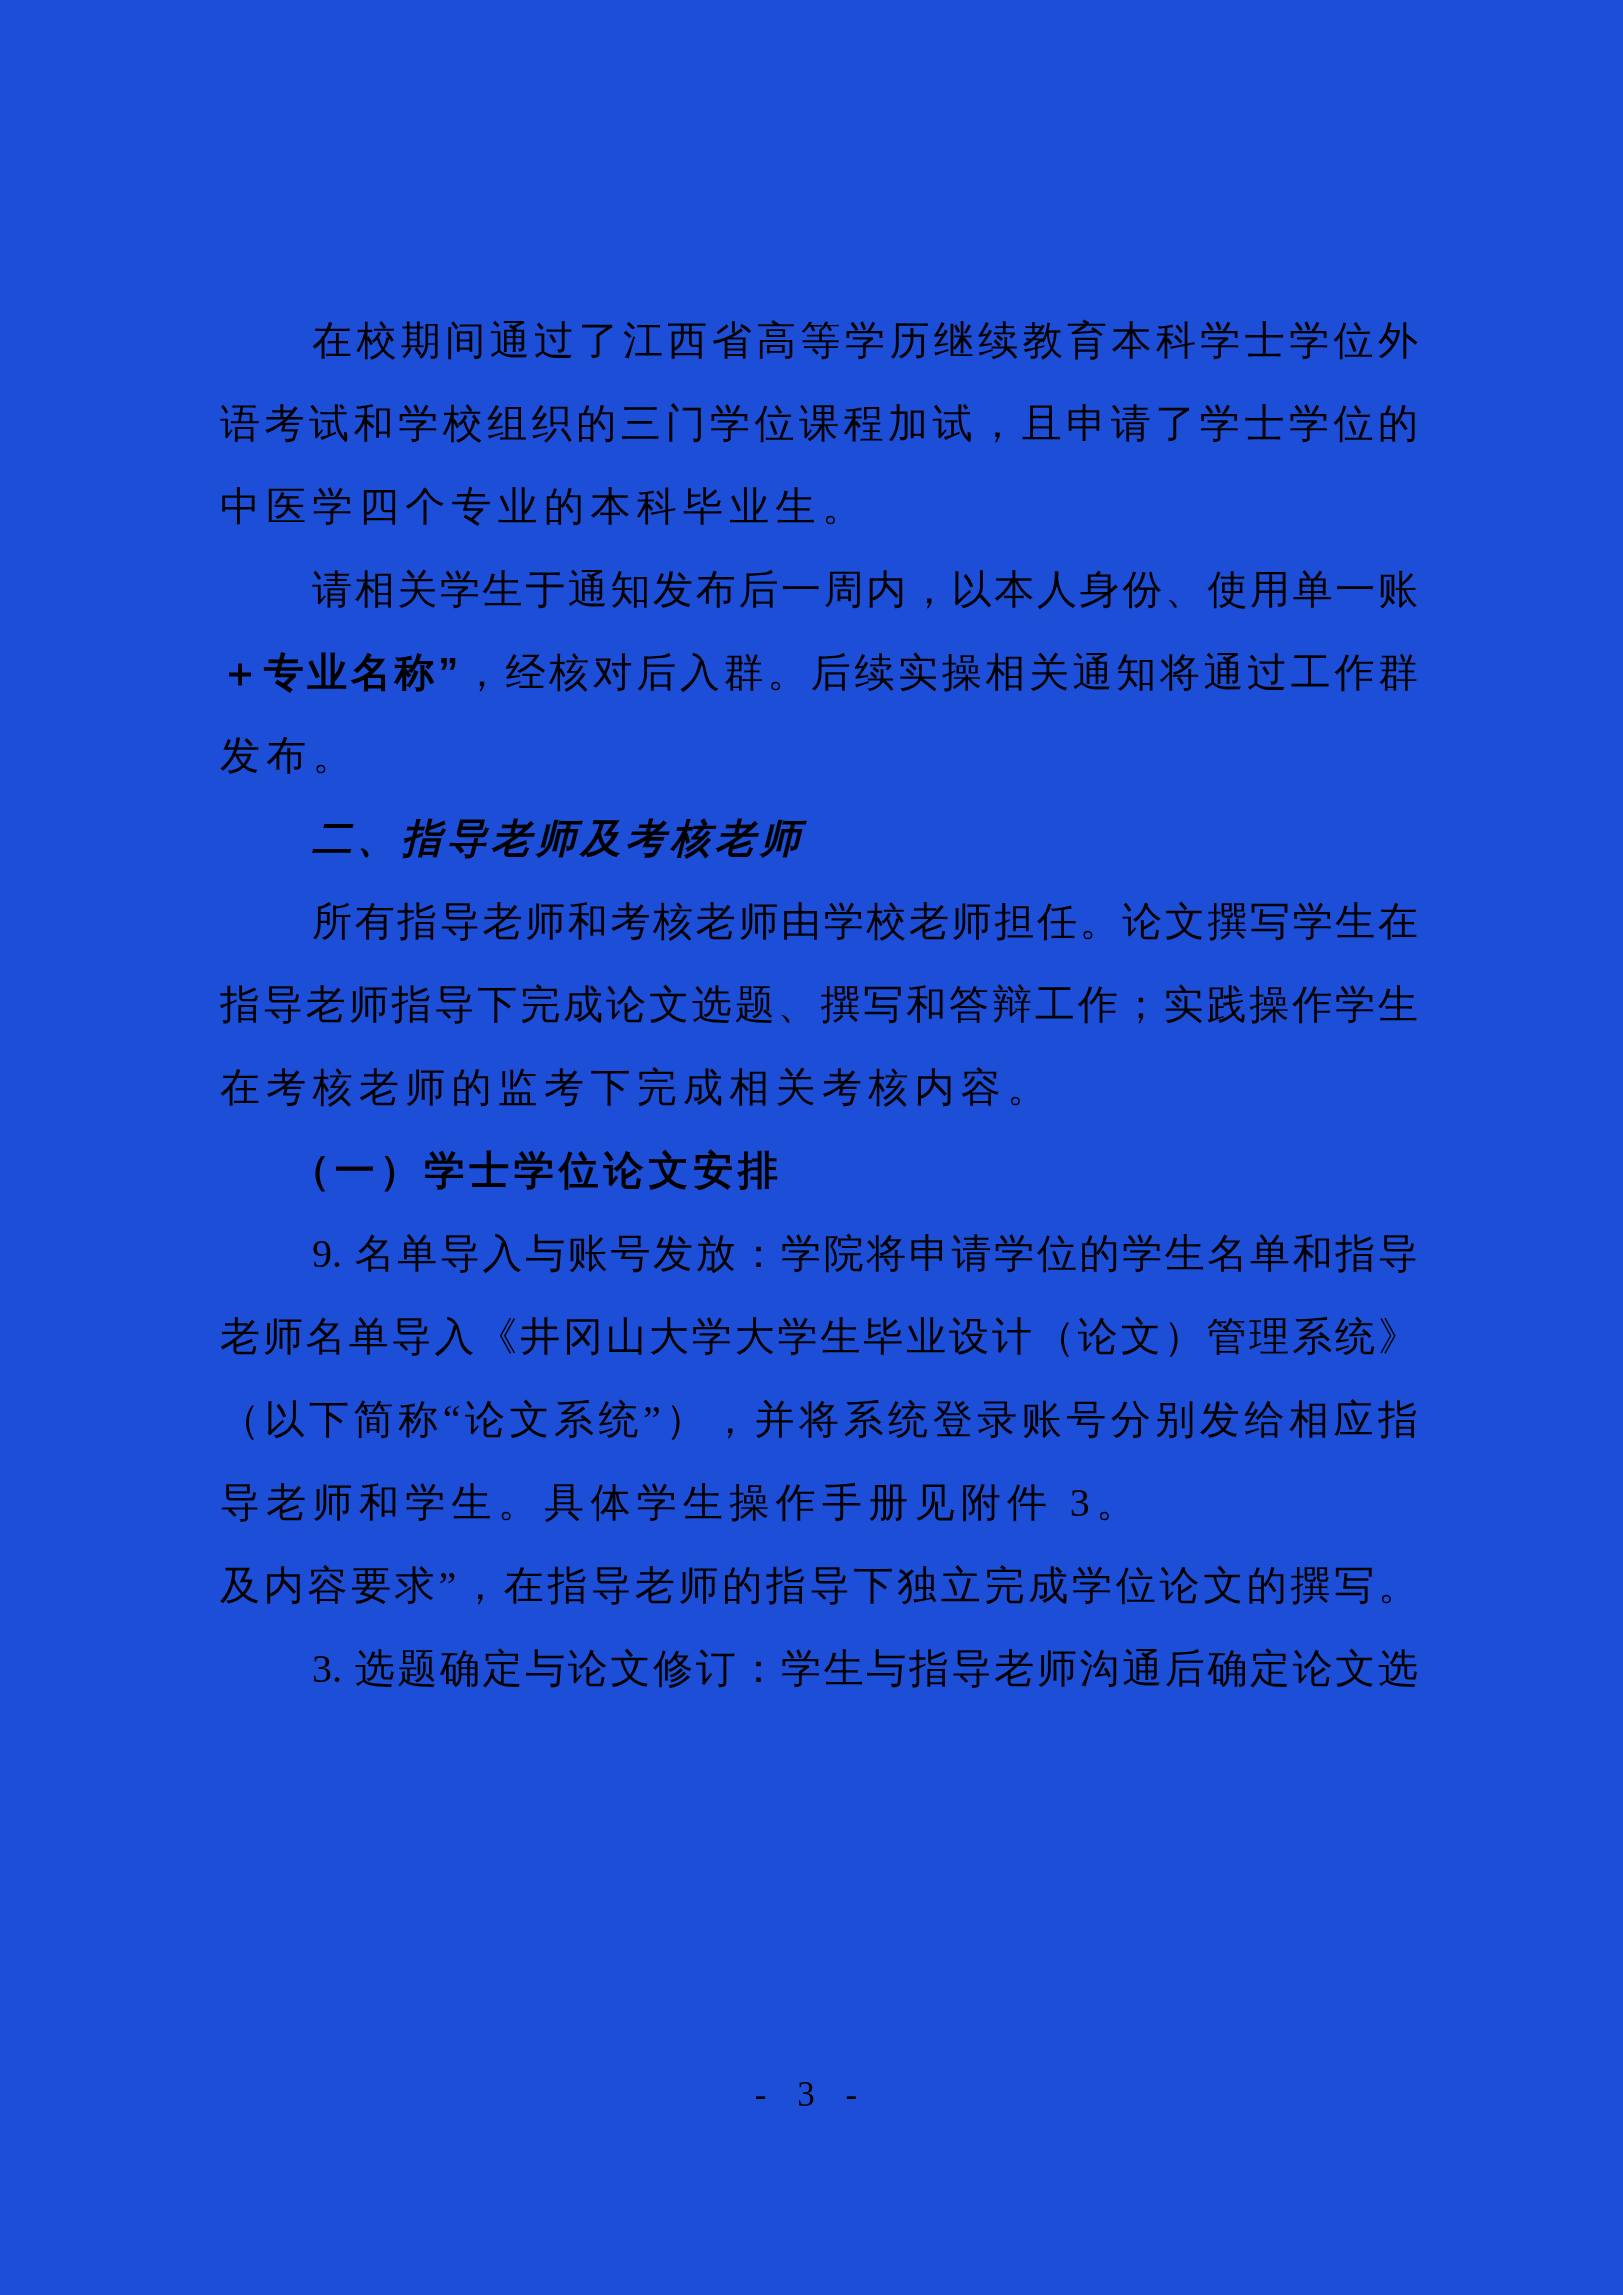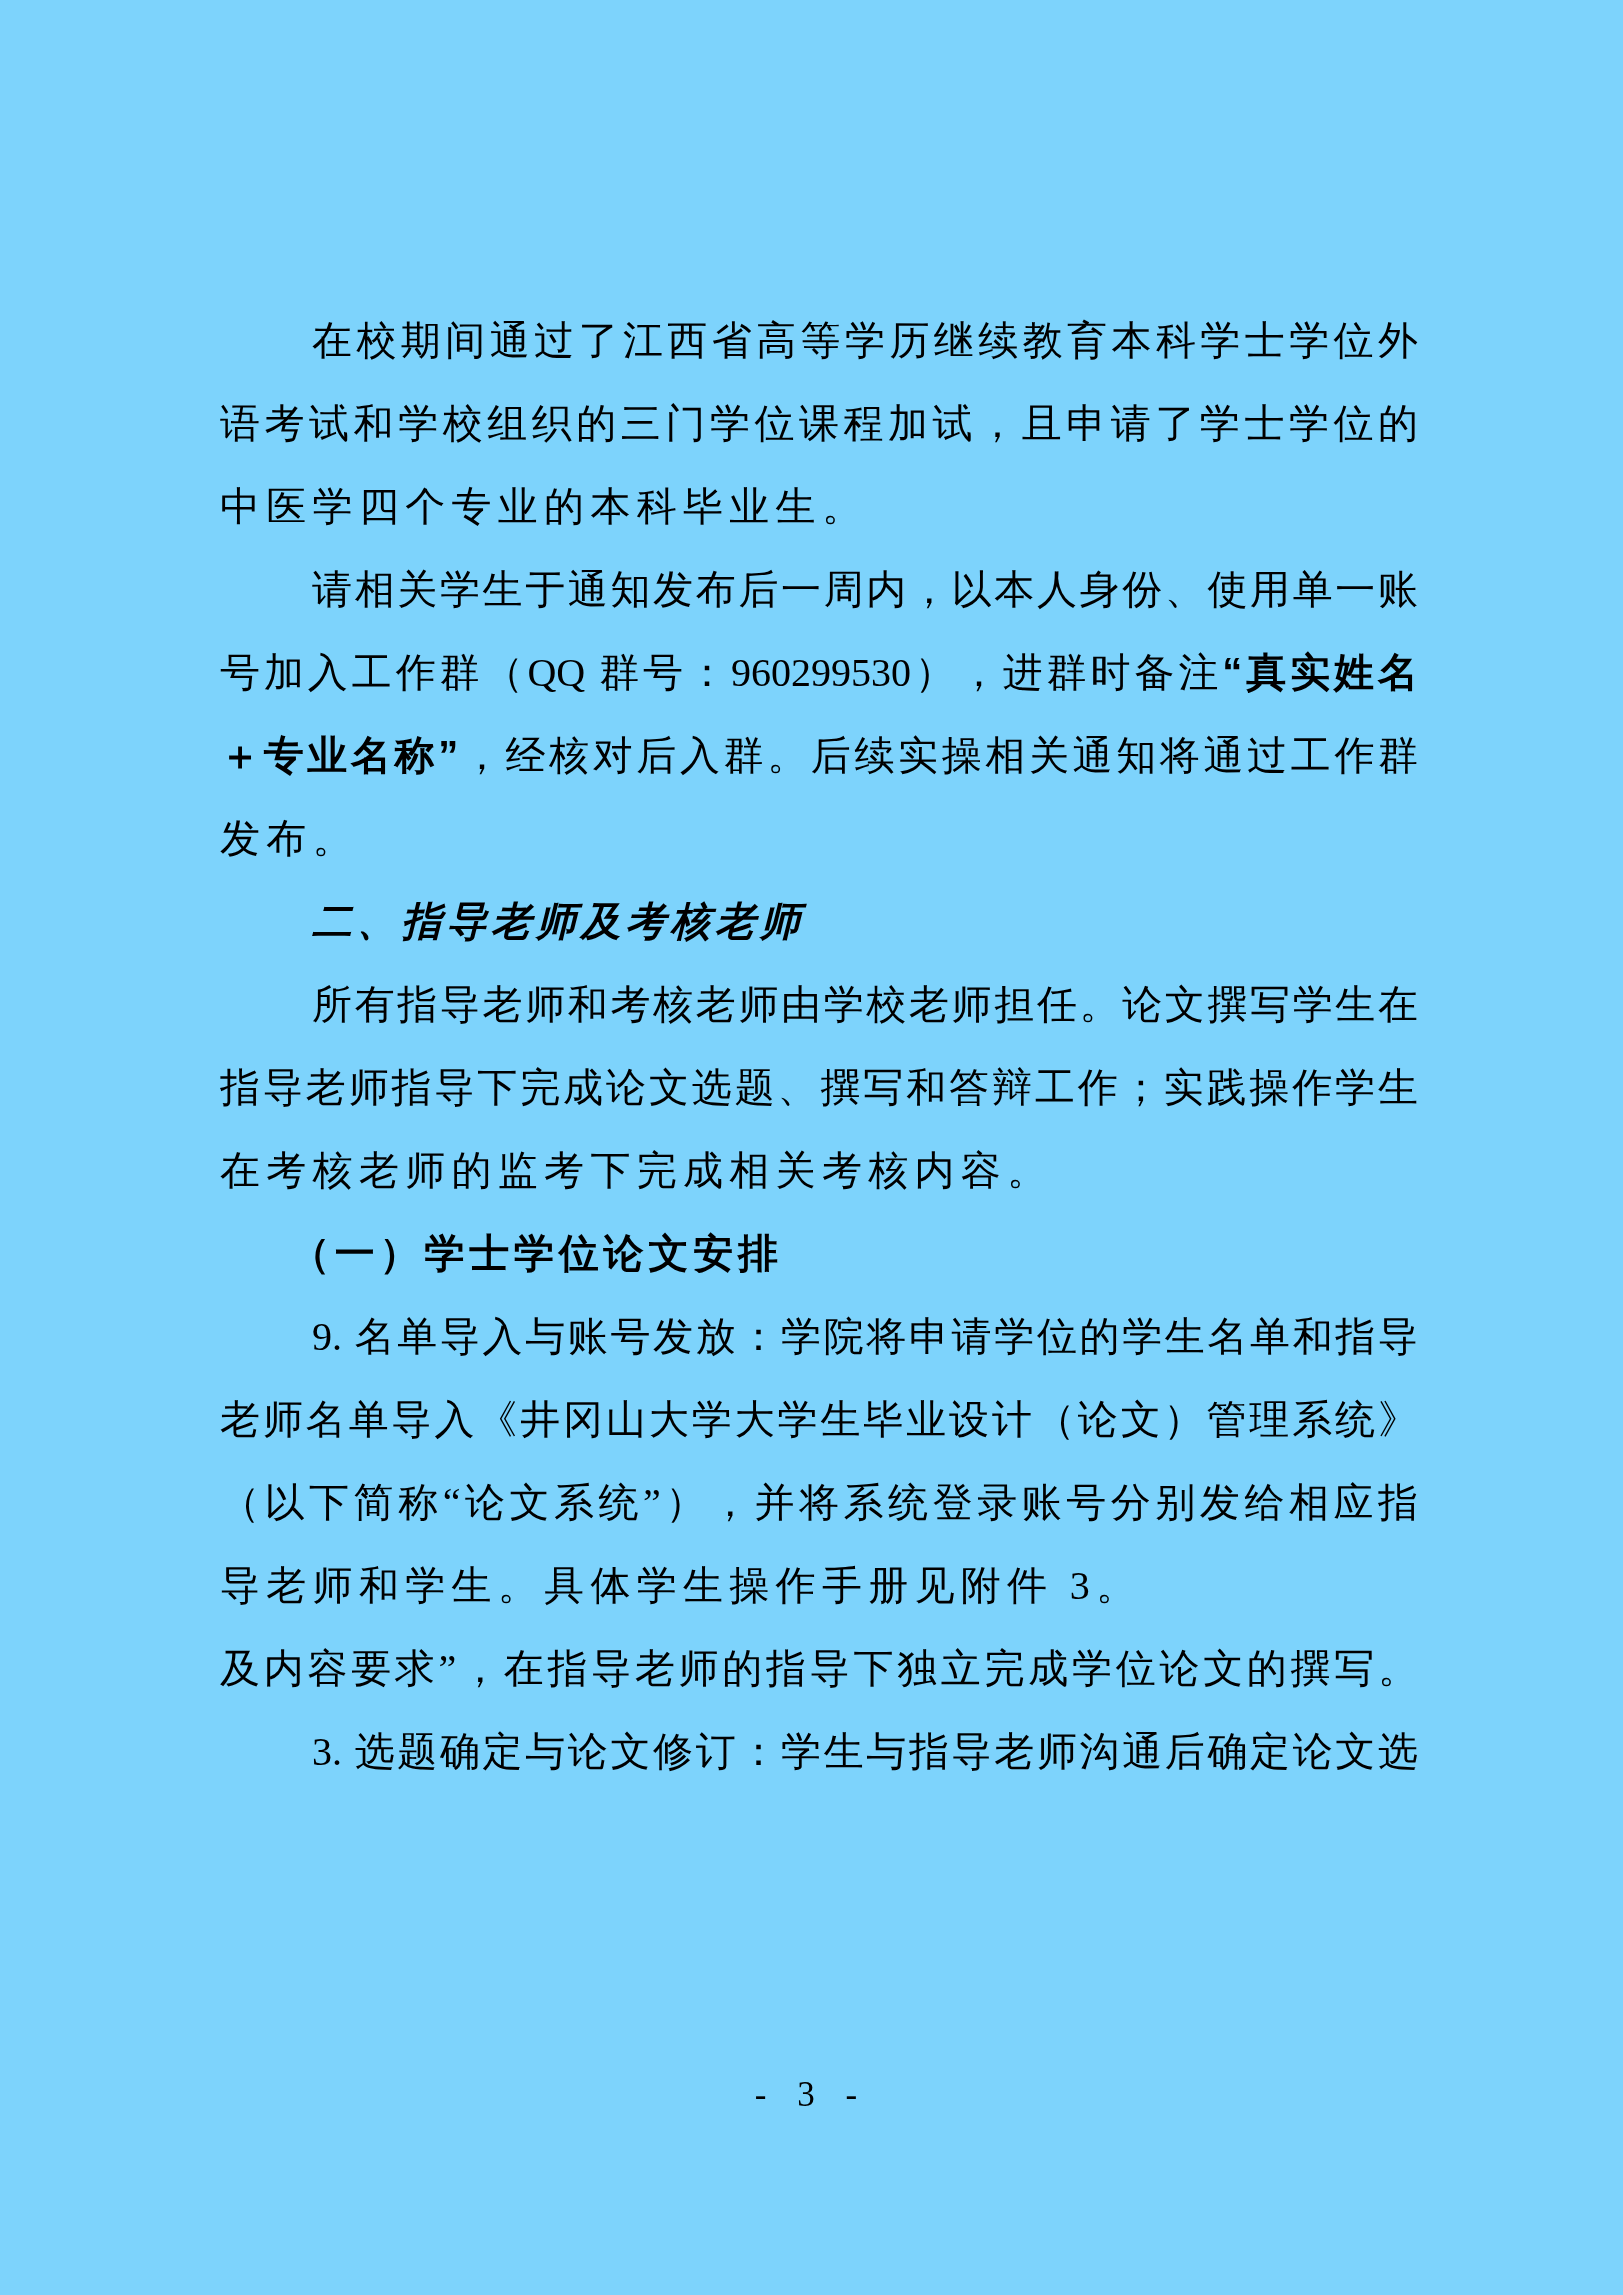--- a/index.html
+++ b/index.html
@@ -4,21 +4,21 @@
 <style>
   html, body {
     margin: 0;
     padding: 0;
     background: #ffffff;
   }
   .page {
     position: relative;
     width: 1623px;
     height: 2295px;
-    background: #7dd3fc;
+    background: #1d4ed8;
     color: #000000;
     font-family: "Liberation Serif", "DejaVu Serif", serif;
     overflow: hidden;
   }
   .text-block {
     position: absolute;
     left: 220px;
     top: 299px;
     width: 1198px;
   }
@@ -72,21 +72,20 @@
 </style>
 </head>
 <body>
 
 <div class="page">
   <main class="text-block" id="lines-container">
       <div class="line indent justify"><span>在校期间通过了江西省高等学历继续教育本科学士学位外</span></div>
       <div class="line justify"><span>语考试和学校组织的三门学位课程加试，且申请了学士学位的</span></div>
       <div class="line"><span>中医学四个专业的本科毕业生。</span></div>
       <div class="line indent justify"><span>请相关学生于通知发布后一周内，以本人身份、使用单一账</span></div>
-      <div class="line justify"><span>号加入工作群（QQ 群号：960299530），进群时备注</span><span class="bold">“真实姓名</span></div>
       <div class="line justify"><span class="bold">＋专业名称”</span><span>，经核对后入群。后续实操相关通知将通过工作群</span></div>
       <div class="line"><span>发布。</span></div>
       <div class="line h-hei indent"><span>二、指导老师及考核老师</span></div>
       <div class="line indent justify"><span>所有指导老师和考核老师由学校老师担任。论文撰写学生在</span></div>
       <div class="line justify"><span>指导老师指导下完成论文选题、撰写和答辩工作；实践操作学生</span></div>
       <div class="line"><span>在考核老师的监考下完成相关考核内容。</span></div>
       <div class="line h-kai indent"><span>（一）学士学位论文安排</span></div>
       <div class="line indent justify"><span>9. 名单导入与账号发放：学院将申请学位的学生名单和指导</span></div>
       <div class="line justify"><span>老师名单导入《井冈山大学大学生毕业设计（论文）管理系统》</span></div>
       <div class="line justify"><span>（以下简称“论文系统”），并将系统登录账号分别发给相应指</span></div>

